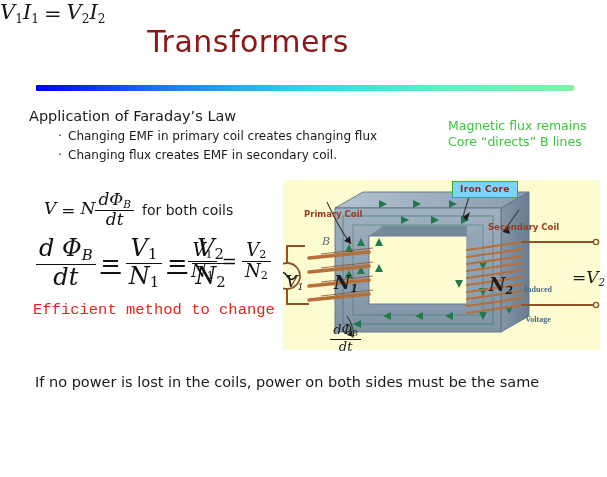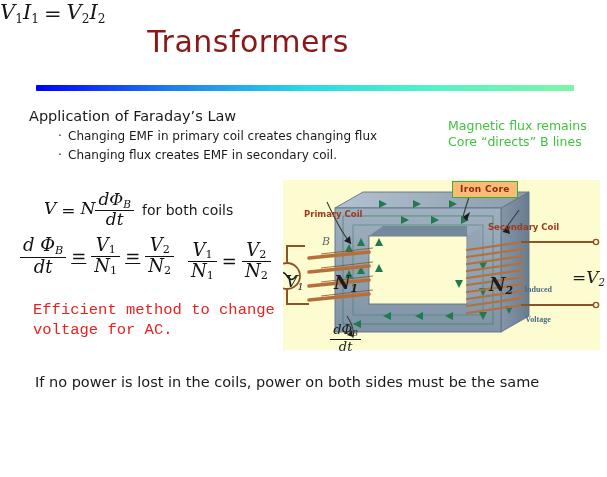--- a/index.html
+++ b/index.html
@@ -117,23 +117,23 @@
   }
   #eq-faraday .tail {
     font-family: "DejaVu Sans", sans-serif;
     font-size: 14px;
     font-style: normal;
     color: #1a1a1a;
     margin-left: 8px;
     vertical-align: middle;
   }
   #eq-ratio-a {
-    left: 20px;
+    left: 36px;
     top: 236px;
-    font-size: 18px;
+    font-size: 24px;
     text-decoration: underline;
   }
   #eq-ratio-b {
     left: 188px;
     top: 241px;
     font-size: 18px;
   }
   .eq-op { margin: 0 5px; vertical-align: middle; }
 
   
@@ -181,21 +181,21 @@
 
   .fig-label {
     position: absolute;
     font-family: "DejaVu Sans", sans-serif;
     white-space: pre;
   }
   #label-iron-core-box {
     left: 452px;
     top: 181px;
     border: 1.6px solid #31b531;
-    background: #fdba74;
+    background: #7dd3fc;
     padding: 2px 7px 3px 7px;
     font-size: 9px;
     color: #8c2a14;
     font-weight: bold;
     letter-spacing: 0.3px;
   }
   #label-primary-coil {
     left: 304px;
     top: 209px;
     font-size: 8.5px;
@@ -299,21 +299,20 @@
 <div class="eq" id="eq-ratio-a">
   <span class="frac"><span class="num ital"><span>d Φ</span><span class="sub">B</span></span><span class="den ital">dt</span></span><span class="eq-op">=</span><span class="frac"><span class="num"><span class="ital">V</span><span class="sub-up">1</span></span><span class="den"><span class="ital">N</span><span class="sub-up">1</span></span></span><span class="eq-op">=</span><span class="frac"><span class="num"><span class="ital">V</span><span class="sub-up">2</span></span><span class="den"><span class="ital">N</span><span class="sub-up">2</span></span></span>
 </div>
 
 <div class="eq" id="eq-ratio-b">
   <span class="frac"><span class="num"><span class="ital">V</span><span class="sub-up">1</span></span><span class="den"><span class="ital">N</span><span class="sub-up">1</span></span></span><span class="eq-op">=</span><span class="frac"><span class="num"><span class="ital">V</span><span class="sub-up">2</span></span><span class="den"><span class="ital">N</span><span class="sub-up">2</span></span></span>
 </div>
 
 <div id="efficient-note">
   <span>Efficient method to change</span>
-  <span>voltage for AC.</span>
 </div>
 
 <div class="body-text" id="power-note">If no power is lost in the coils, power on both sides must be the same</div>
 
 <div id="eq-power">
   <span class="ital">V</span><span class="sub-n">1</span><span class="ital">I</span><span class="sub-n">1</span><span class="eq-op">=</span><span class="ital">V</span><span class="sub-n">2</span><span class="ital">I</span><span class="sub-n">2</span>
 </div>
 
 <div id="transformer-figure">
   <svg id="fig-svg" width="317" height="170" viewBox="0 0 317 170">

